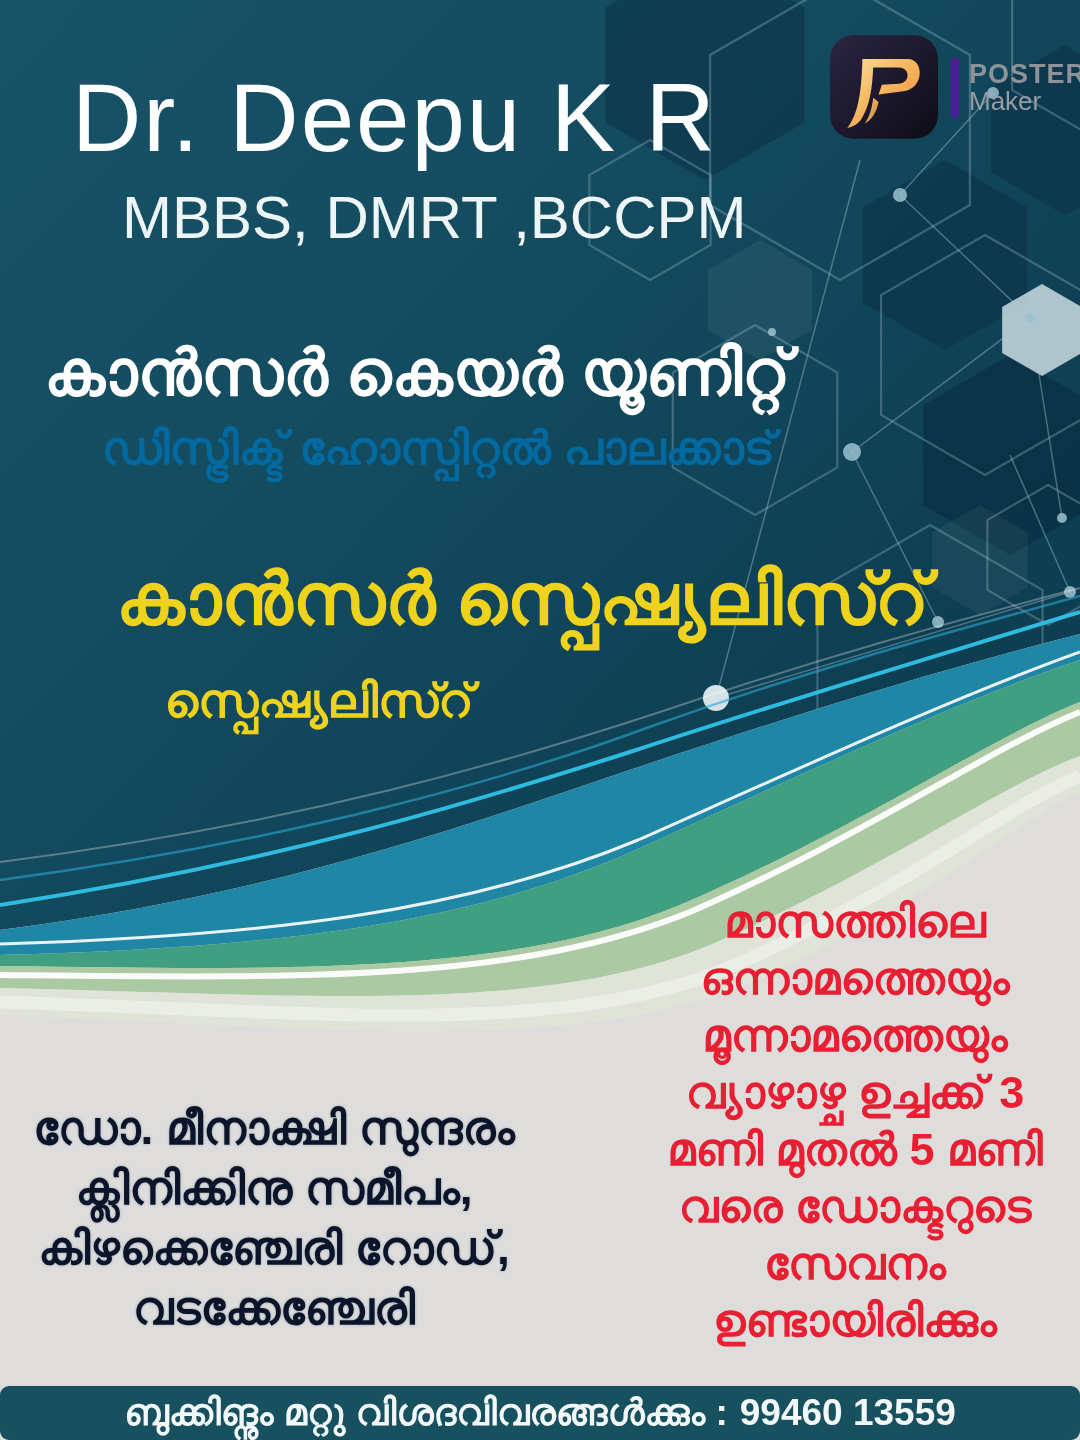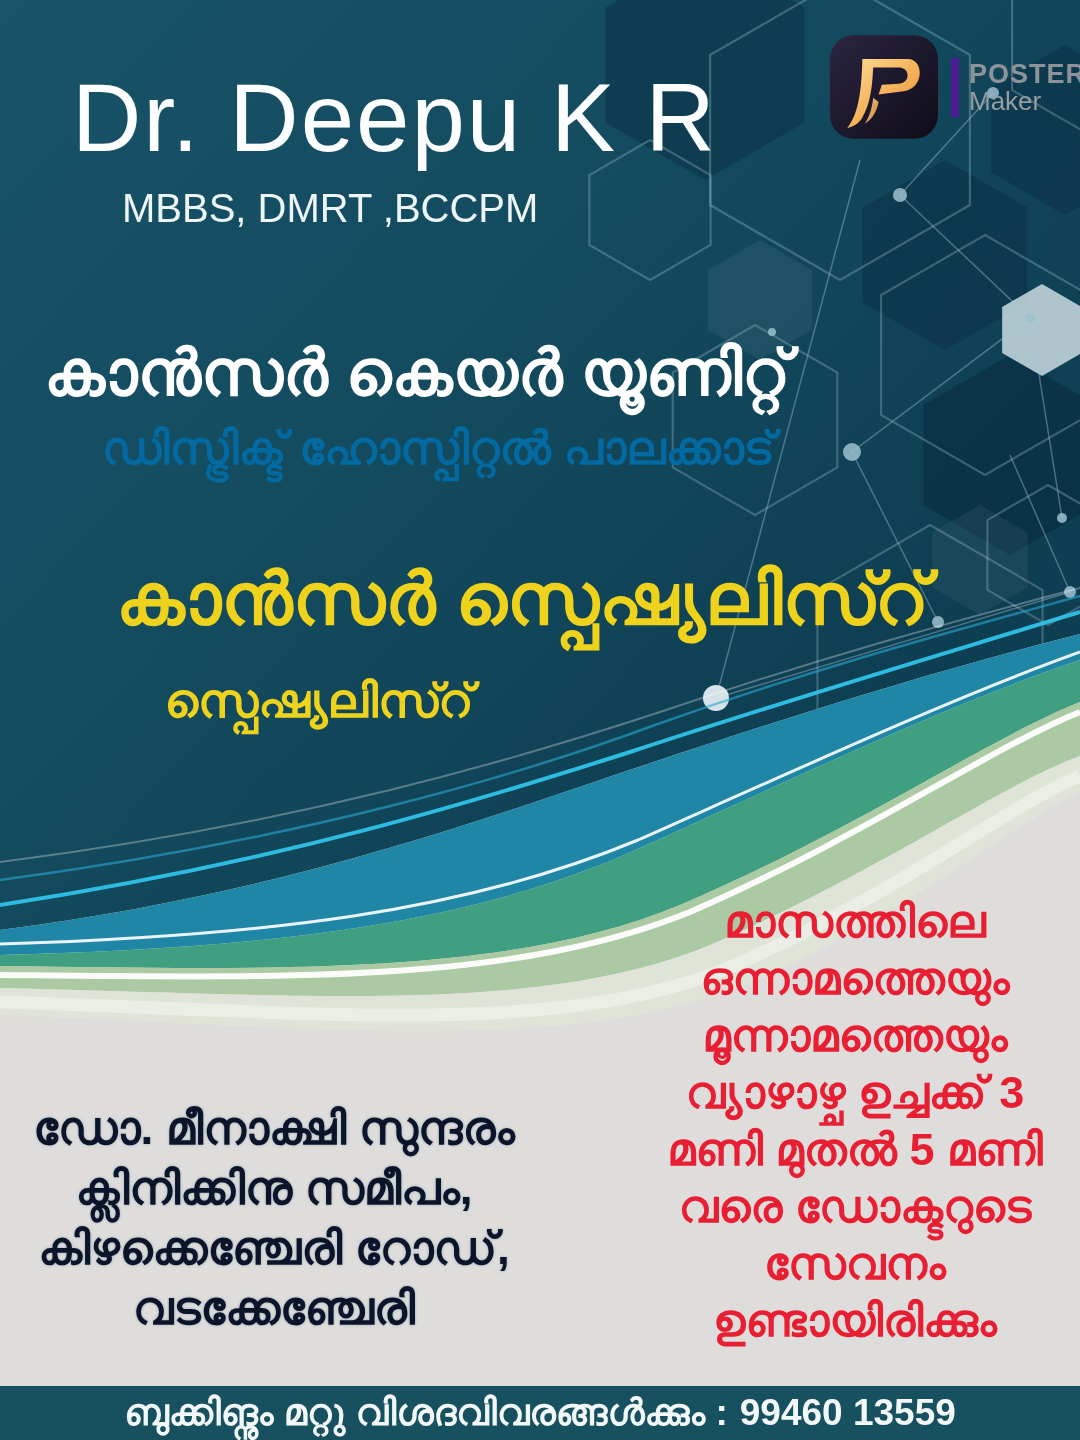--- a/index.html
+++ b/index.html
@@ -13,21 +13,21 @@
   .bg{position:absolute;inset:0;width:1080px;height:1440px;display:block;}
   .abs{position:absolute;}
   
   .doctor-name{
     left:72px;top:70px;
     font-size:96px;font-weight:500;letter-spacing:2px;
     color:#fdfeff;line-height:1;white-space:nowrap;
   }
   .quals{
     left:122px;top:188px;
-    font-size:40px;font-weight:400;letter-spacing:0px;
+    font-size:60px;font-weight:400;letter-spacing:0px;
     color:#eef5f7;line-height:1;white-space:nowrap;
   }
   .designation{
     left:52px;top:262px;
     font-size:54px;font-weight:400;letter-spacing:-1px;
     color:#e9f1f4;line-height:1;white-space:nowrap;
   }
   
   .ml{font-weight:700;}
   .unit-title{
@@ -52,21 +52,21 @@
     text-shadow:0 0 3px rgba(27,84,122,.35);
   }
   .schedule-block{
     left:626px;top:893px;width:458px;
     font-size:45px;color:#e81e33;line-height:57px;text-align:center;
   }
   .footer-bar{
     left:0;right:0;bottom:0;height:54px;
     background:#17505f;
     display:flex;align-items:center;justify-content:center;gap:12px;
-    color:#f2f7f8;font-size:37px;font-weight:600;
+    color:#f2f7f8;font-size:37px;font-weight:600;border-radius:9px;
   }
   
   .logo{
     left:828px;top:33px;
     display:flex;align-items:center;gap:11px;
   }
   .logo-icon{width:112px;height:108px;display:block;}
   .logo-text{
     border-left:8px solid #4c1d95;
     padding:2px 0 2px 10px;

